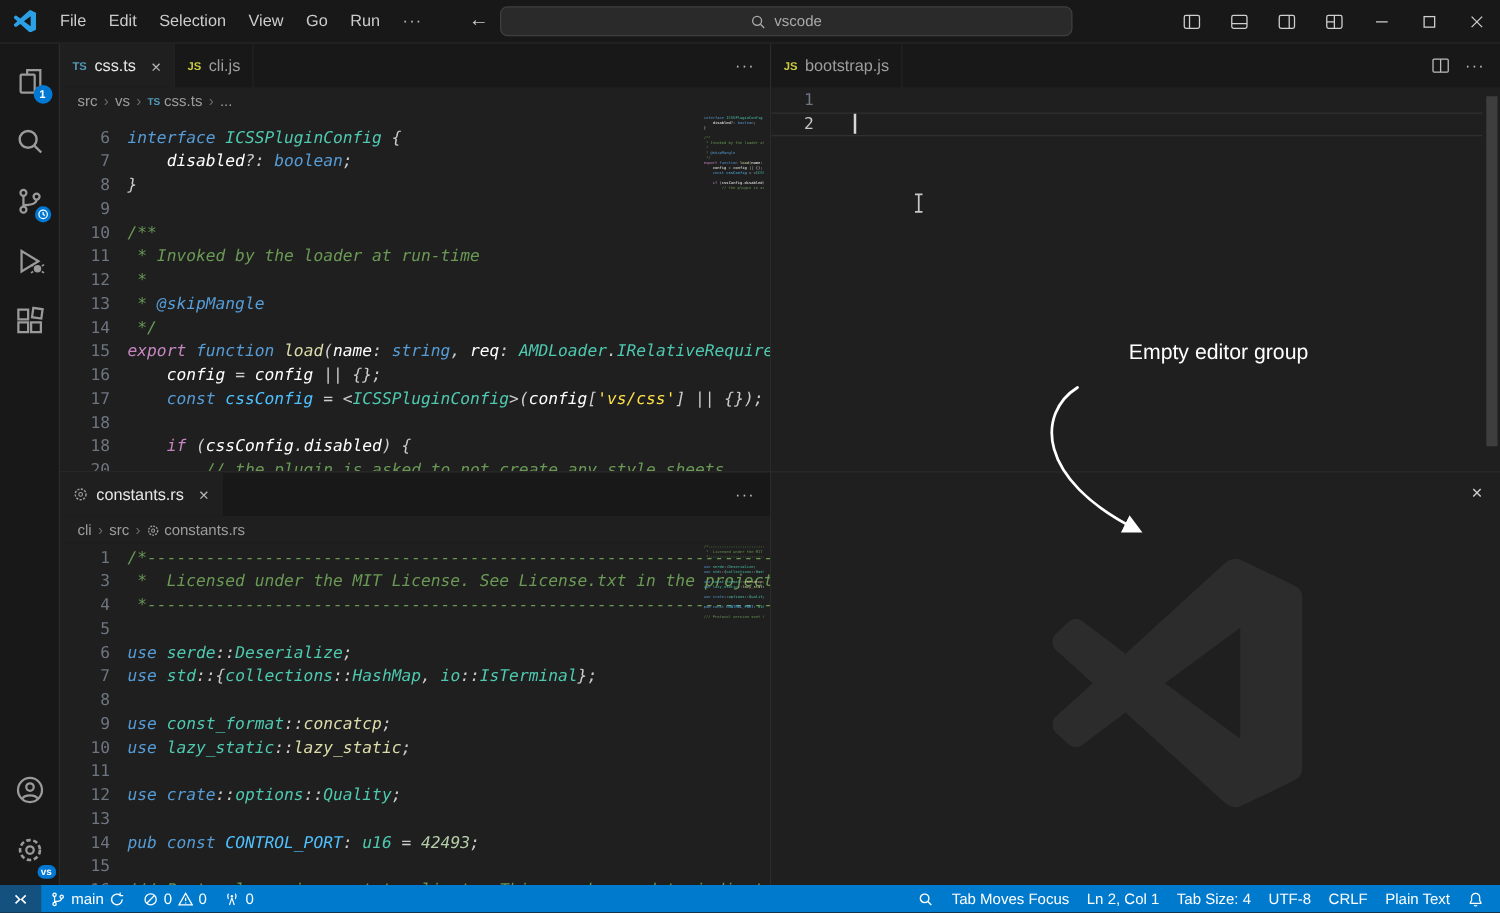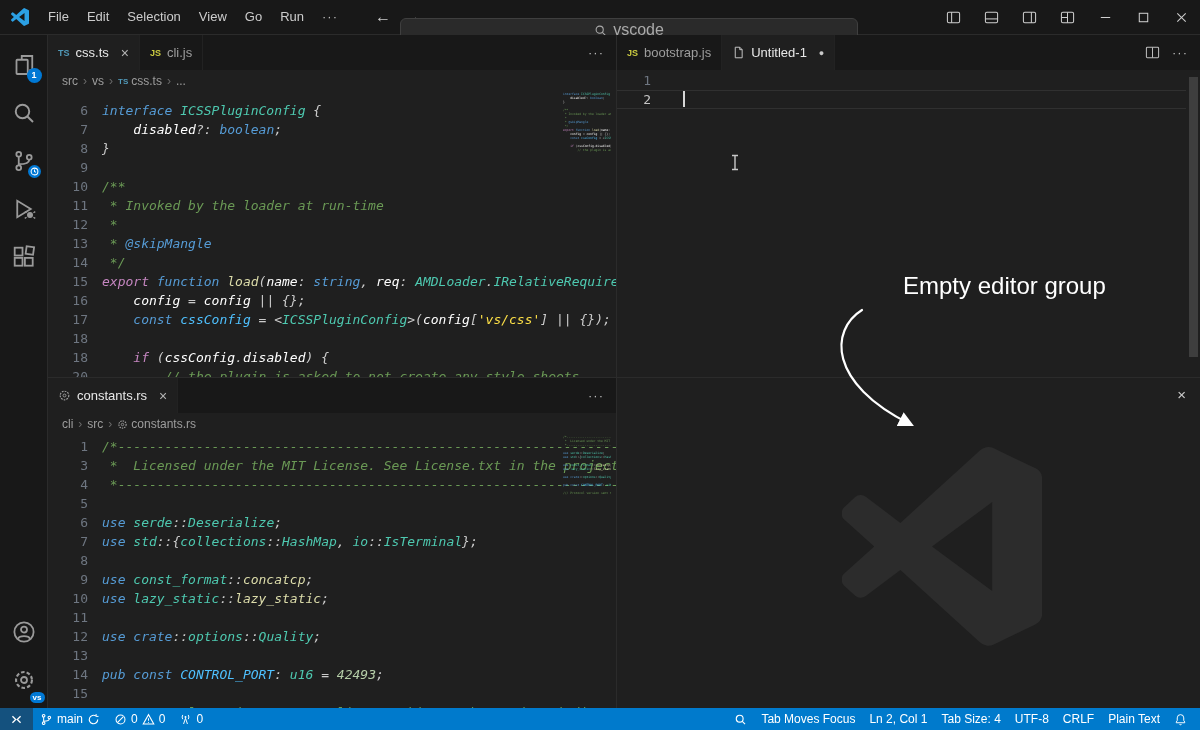--- a/index.html
+++ b/index.html
@@ -9,21 +9,21 @@
 
   
   .titlebar { position:absolute; top:0; left:0; right:0; height:35px; background:#181818;
     display:flex; align-items:center; color:#cccccc; font-size:13px; border-bottom:1px solid #2b2b2b; }
   .tb-logo { width:18px; height:18px; margin:0 10px 0 11px; flex:none; }
   .menu-item { padding:0 9px; height:26px; line-height:26px; border-radius:5px; cursor:default; }
   .nav-arrows { display:flex; gap:14px; margin-left:28px; font-size:16px; }
   .nav-arrows .fwd { color:#858585; }
   .cmd-center { position:absolute; left:400px; top:5px; width:458px; height:24px; background:#2a2a2a;
     border:1px solid #3f3f3f; border-radius:6px; display:flex; align-items:center; justify-content:center;
-    gap:6px; color:#aaaaaa; font-size:16px;margin-top:13px; }
+    gap:6px; color:#aaaaaa; font-size:12px; }
   .win-controls { position:absolute; right:0; top:0; height:35px; display:flex; align-items:center; }
   .wc-btn { width:38px; height:35px; display:flex; align-items:center; justify-content:center; color:#cfcfcf; }
   .wc-btn svg { width:15px; height:15px; }
 
   
   .activitybar { position:absolute; left:0; top:35px; bottom:22px; width:48px; background:#181818;
     border-right:1px solid #2b2b2b; display:flex; flex-direction:column; align-items:center; padding-top:6px; }
   .ab-item { position:relative; width:48px; height:48px; display:flex; align-items:center; justify-content:center; color:#9a9a9a; }
   .ab-item svg { width:24px; height:24px; }
   .ab-badge { position:absolute; right:6px; bottom:6px; min-width:15px; height:15px; background:#0078d4;
@@ -90,21 +90,21 @@
 
   .cursor-caret { position:absolute; width:2px; height:16px; background:#d7d7d7; }
   .current-line { position:absolute; left:0; right:14px; height:19px; border-top:1px solid #303030; border-bottom:1px solid #303030; }
   .v-scroll { position:absolute; width:9px; border-radius:0; background:rgba(121,121,121,0.35); }
 
   
   .br-close { position:absolute; top:8px; right:14px; color:#cccccc; font-size:15px; }
   .watermark { position:absolute; left:225px; top:66px; width:200px; height:205px; color:#2c2c2c; }
 
   
-  .annotation-label { position:absolute; left:903px; top:272px; color:#ffffff; font-size:24px; }
+  .annotation-label { position:absolute; left:903px; top:272px; color:#ffffff; font-size:17px; }
   .annotation-arrow { position:absolute; left:818px; top:298px; width:130px; height:140px; color:#ffffff; }
 
   .ibeam-pointer { position:absolute; left:730px; top:154px; width:10px; height:17px; color:#c8c8c8; }
 
   
   .statusbar { position:absolute; left:0; right:0; bottom:0; height:22px; background:#007acc; color:#ffffff;
     display:flex; align-items:center; font-size:12px; }
   .sb-item { display:flex; align-items:center; gap:4px; padding:0 7px; height:22px; white-space:nowrap; }
   .sb-item svg { width:13px; height:13px; }
   .sb-remote { background:#14517e; padding:0 10px; }
@@ -313,28 +313,20 @@
           </div>
       </div>
     </section>
 
     <section class="group g-tr">
       <div class="tabbar">
         <div class="tab">
           <span class="chip chip-js">JS</span>
           <span>bootstrap.js</span>
         </div>
-        <div class="tab active">
-          <svg width="13" height="13" viewBox="0 0 16 16" fill="none" stroke="#c5c5c5" stroke-width="1.2">
-            <path d="M4 1.5h5.5l3 3V14.5H4z"></path>
-              <path d="M9.5 1.5v3h3"></path>
-          </svg>
-          <span>Untitled-1</span>
-          <span class="dirty-dot">●</span>
-        </div>
         <div class="tab-actions">
           <svg viewBox="0 0 16 16" fill="none" stroke="currentColor" stroke-width="1.1">
               <rect x="1.5" y="2.5" width="13" height="11" rx="1"></rect>
               <line x1="8" y1="2.5" x2="8" y2="13.5"></line>
             </svg>
           <span class="more-dots">···</span>
         </div>
       </div>
       <div class="editor ed-tr">
         <div class="current-line" style="top:20px;"></div>

